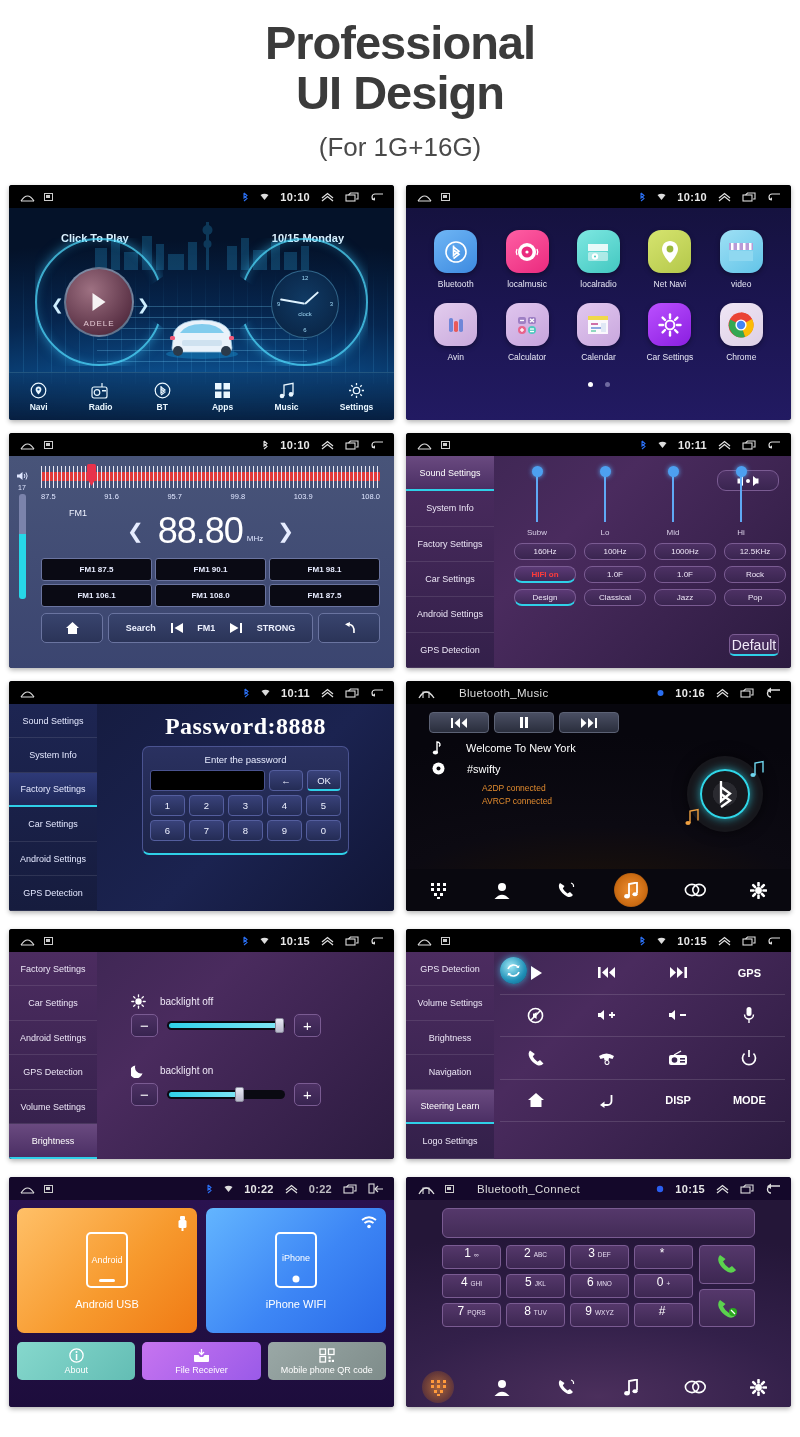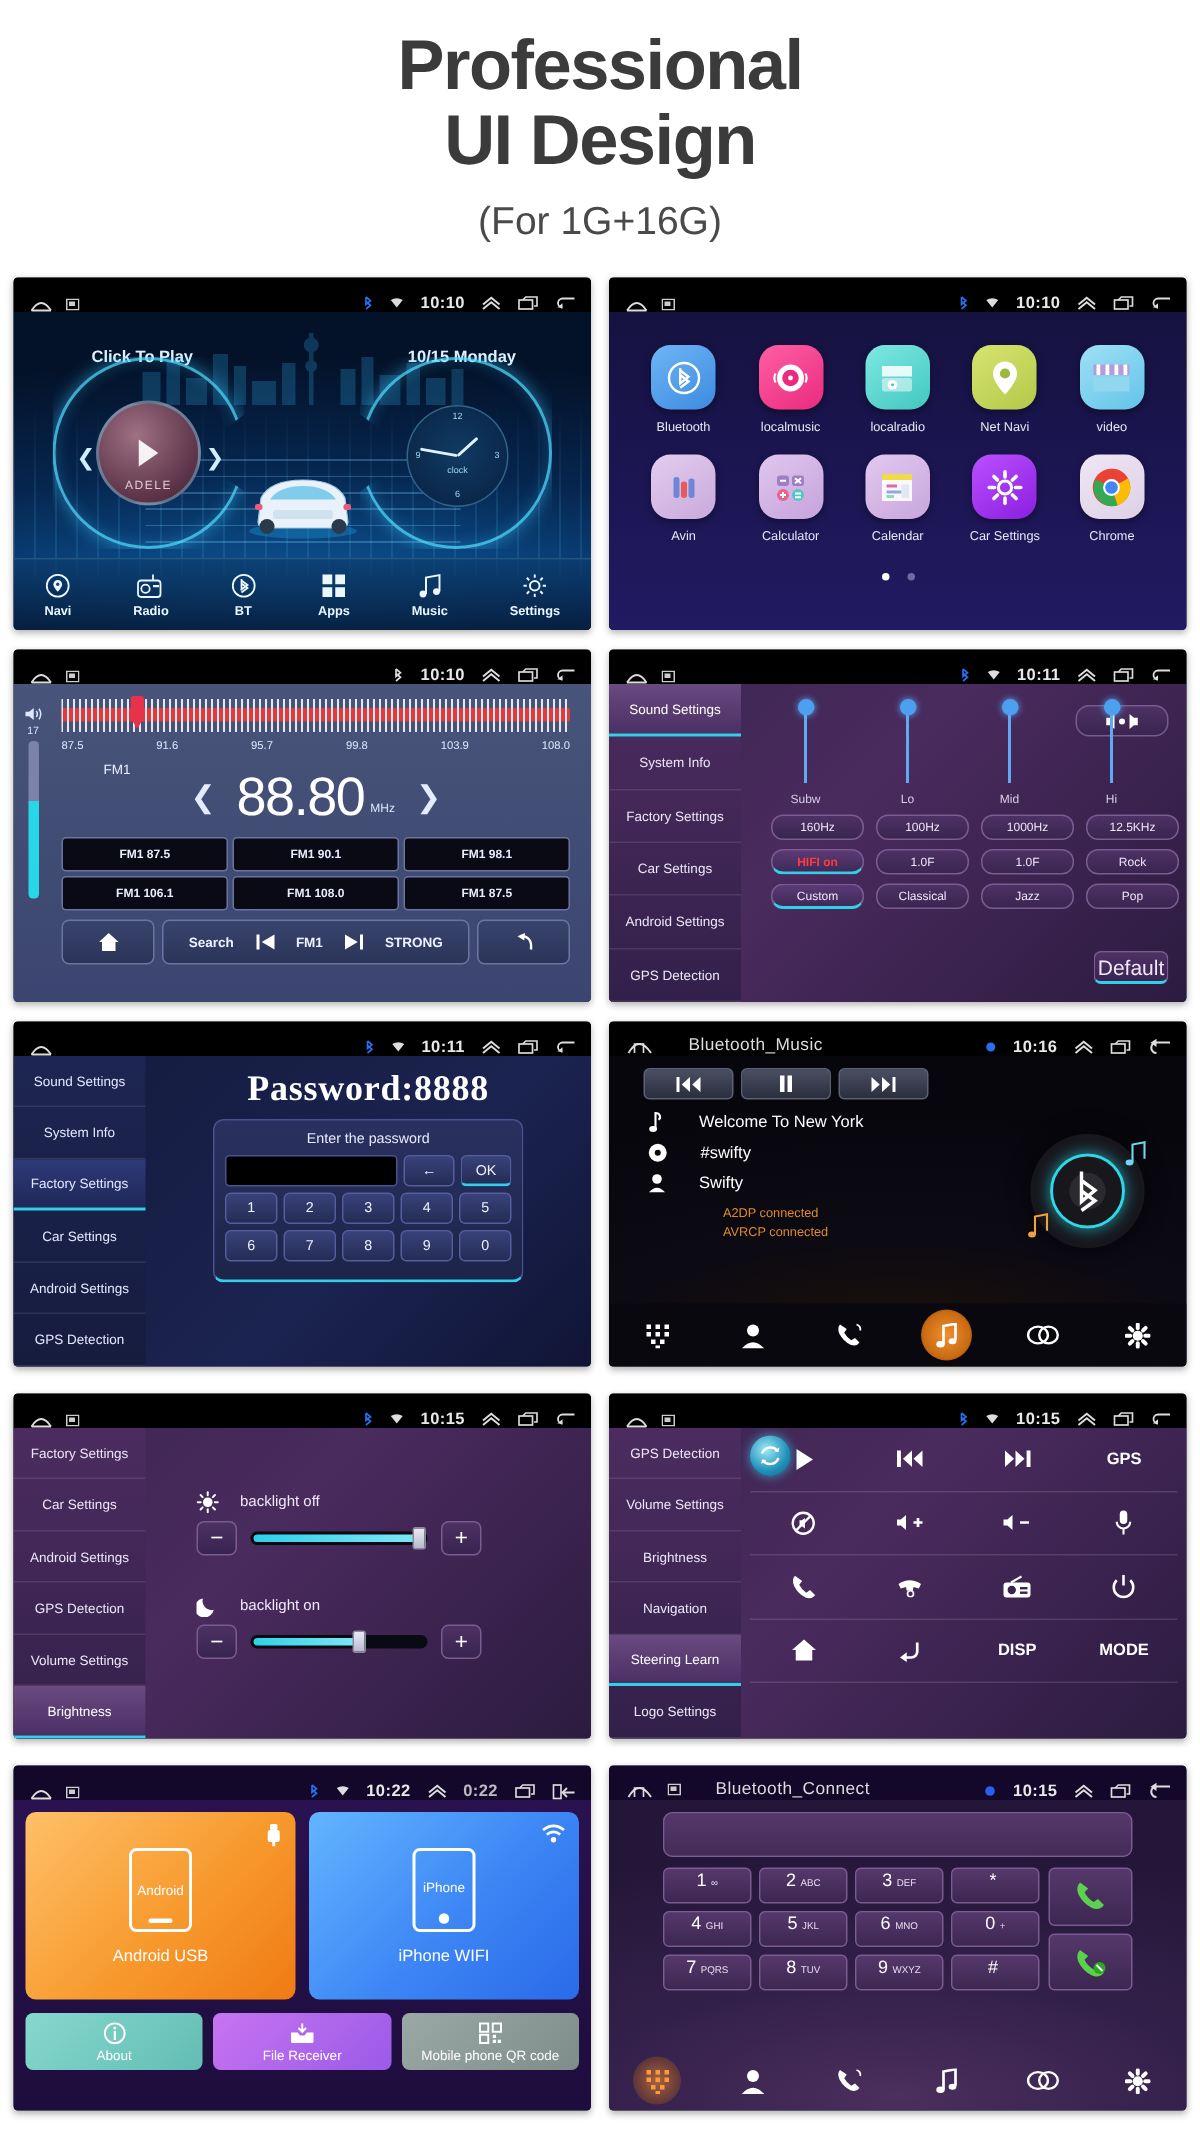--- a/index.html
+++ b/index.html
@@ -37,21 +37,21 @@
     position:relative; overflow:hidden;
     border-radius:3px;
     box-shadow:0 2px 5px rgba(0,0,0,.30);
     background:#0b1026;
   }
   .screen.r5, .screen.r6, .screen.r7, .screen.r8 { height:230px; }
 
   
   .sbar {
     height:23px; background:#000; position:relative;
-    display:flex; align-items:flex-end; color:#e8e8e8;
+    display:flex; align-items:center; color:#e8e8e8;
     font-size:10px; z-index:9;
   }
   .sbar.purple { background:#14082a; }
   .sb-left { display:flex; align-items:center; gap:9px; padding-left:11px; }
   .sb-right { margin-left:auto; display:flex; align-items:center; gap:11px; padding-right:10px; }
   .sb-time { font-size:11px; font-weight:bold; letter-spacing:.3px; }
   .ico { display:inline-block; }
   svg { display:block; }
 
   .sb-title { font-size:11.5px; color:#dcdcdc; margin-left:14px; letter-spacing:.3px;}
@@ -901,21 +901,21 @@
             <div class="pbtn">160Hz</div>
             <div class="pbtn">100Hz</div>
             <div class="pbtn">1000Hz</div>
             <div class="pbtn">12.5KHz</div>
 
             <div class="pbtn sel hifi">HIFI on</div>
             <div class="pbtn">1.0F</div>
             <div class="pbtn">1.0F</div>
             <div class="pbtn">Rock</div>
 
-            <div class="pbtn sel">Custom</div>
+            <div class="pbtn sel">Design</div>
             <div class="pbtn">Classical</div>
             <div class="pbtn">Jazz</div>
             <div class="pbtn">Pop</div>
           </div>
           <div class="defbtn">Default</div>
         </div>
       </div>
     </div>
 
     <div class="screen r5">
@@ -1070,29 +1070,20 @@
             <span>Welcome To New York</span>
           </div>
           <div class="btline">
             <span>
                 <svg width="13" height="13" viewBox="0 0 13 13">
                   <circle cx="6.5" cy="6.5" r="6" fill="#fff"></circle>
                   <circle cx="6.5" cy="6.5" r="2" fill="#09080f"></circle>
                 </svg>
               </span>
             <span>#swifty</span>
-          </div>
-          <div class="btline">
-            <span>
-                <svg width="12" height="13" viewBox="0 0 12 13">
-                  <circle cx="6" cy="4" r="3.2" fill="#fff"></circle>
-                  <path d="M0.5 13 Q6 6.5 11.5 13 Z" fill="#fff"></path>
-                </svg>
-              </span>
-            <span>Swifty</span>
           </div>
           <div class="btstatus">A2DP connected</div>
           <div class="btstatus">AVRCP connected</div>
         </div>
 
         <div class="vinyl">
           <div class="vring">
             <svg width="22" height="30" viewBox="0 0 22 30">
                 <path d="M7 8 L16 14.5 L7 22 V2 M7 28 L16 21.5 L7 15" fill="none" stroke="#fff" stroke-width="2.3"></path>
               </svg>

